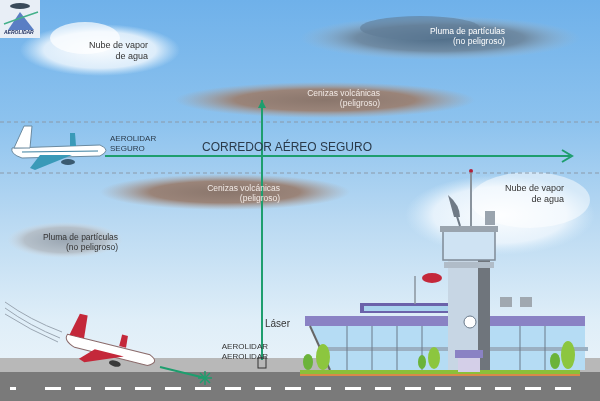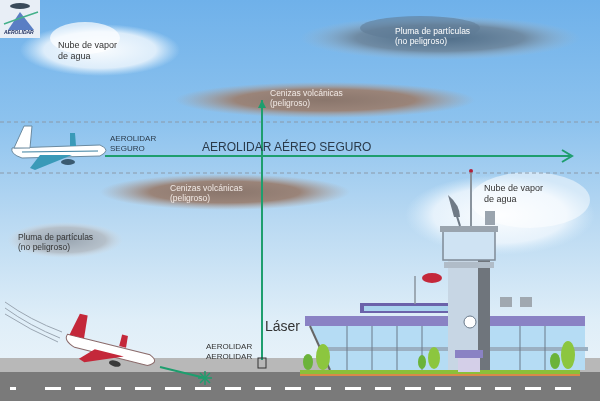--- a/index.html
+++ b/index.html
@@ -1,19 +1,19 @@
 <!DOCTYPE html>
 <html><head>
 <meta charset="utf-8">
 <style>
   html,body{margin:0;padding:0;}
   body{width:600px;height:401px;overflow:hidden;font-family:"Liberation Sans",sans-serif;}
   .scene{position:relative;width:600px;height:401px;overflow:hidden;
     background:linear-gradient(180deg,#6fb1ea 0%,#8cc2ee 30%,#b9d9f2 55%,#dfeef8 80%,#eef5fa 100%);}
-  .lbl{position:absolute;text-align:left;line-height:1.2;white-space:nowrap;}
+  .lbl{position:absolute;text-align:right;line-height:1.2;white-space:nowrap;}
   svg{position:absolute;left:0;top:0;}
 </style>
 </head>
 <body>
 
 <div class="scene">
 
   <svg width="600" height="401" viewBox="0 0 600 401">
     <defs>
       <radialGradient id="vapor" cx="50%" cy="50%" r="50%">
@@ -195,21 +195,21 @@
   <div class="lbl" style="left:395px;top:26px;width:110px;font-size:8.5px;color:#ffffff;">
     <div>Pluma de partículas</div>
     <div>(no peligroso)</div>
   </div>
 
   <div class="lbl" style="left:270px;top:88px;width:110px;font-size:8.5px;color:#f2eae6;">
     <div>Cenizas volcánicas</div>
     <div>(peligroso)</div>
   </div>
 
-  <div class="lbl" style="left:202px;top:140px;font-size:12px;color:#2a3a4a;">AEROLIDAR AÉREO SEGURO</div>
+  <div class="lbl" style="left:202px;top:140px;font-size:12px;color:#2a3a4a;">CORREDOR AÉREO SEGURO</div>
 
   <div class="lbl" style="left:110px;top:134px;width:50px;font-size:8px;color:#2a3a4a;text-align:left;">
     <div>AEROLIDAR</div>
     <div>SEGURO</div>
   </div>
 
   <div class="lbl" style="left:170px;top:183px;width:110px;font-size:8.5px;color:#f2eae6;">
     <div>Cenizas volcánicas</div>
     <div>(peligroso)</div>
   </div>
@@ -217,20 +217,20 @@
   <div class="lbl" style="left:18px;top:232px;width:100px;font-size:8.5px;color:#333;">
     <div>Pluma de partículas</div>
     <div>(no peligroso)</div>
   </div>
 
   <div class="lbl" style="left:484px;top:183px;width:80px;font-size:9px;color:#333;">
     <div>Nube de vapor</div>
     <div>de agua</div>
   </div>
 
-  <div class="lbl" style="left:265px;top:318px;font-size:14px;color:#333;">Láser</div>
+  <div class="lbl" style="left:265px;top:318px;font-size:10px;color:#333;">Láser</div>
 
   <div class="lbl" style="left:206px;top:342px;width:62px;font-size:8px;color:#333;">
     <div>AEROLIDAR</div>
     <div>AEROLIDAR</div>
   </div>
 
 </div>
 
 </body></html>

